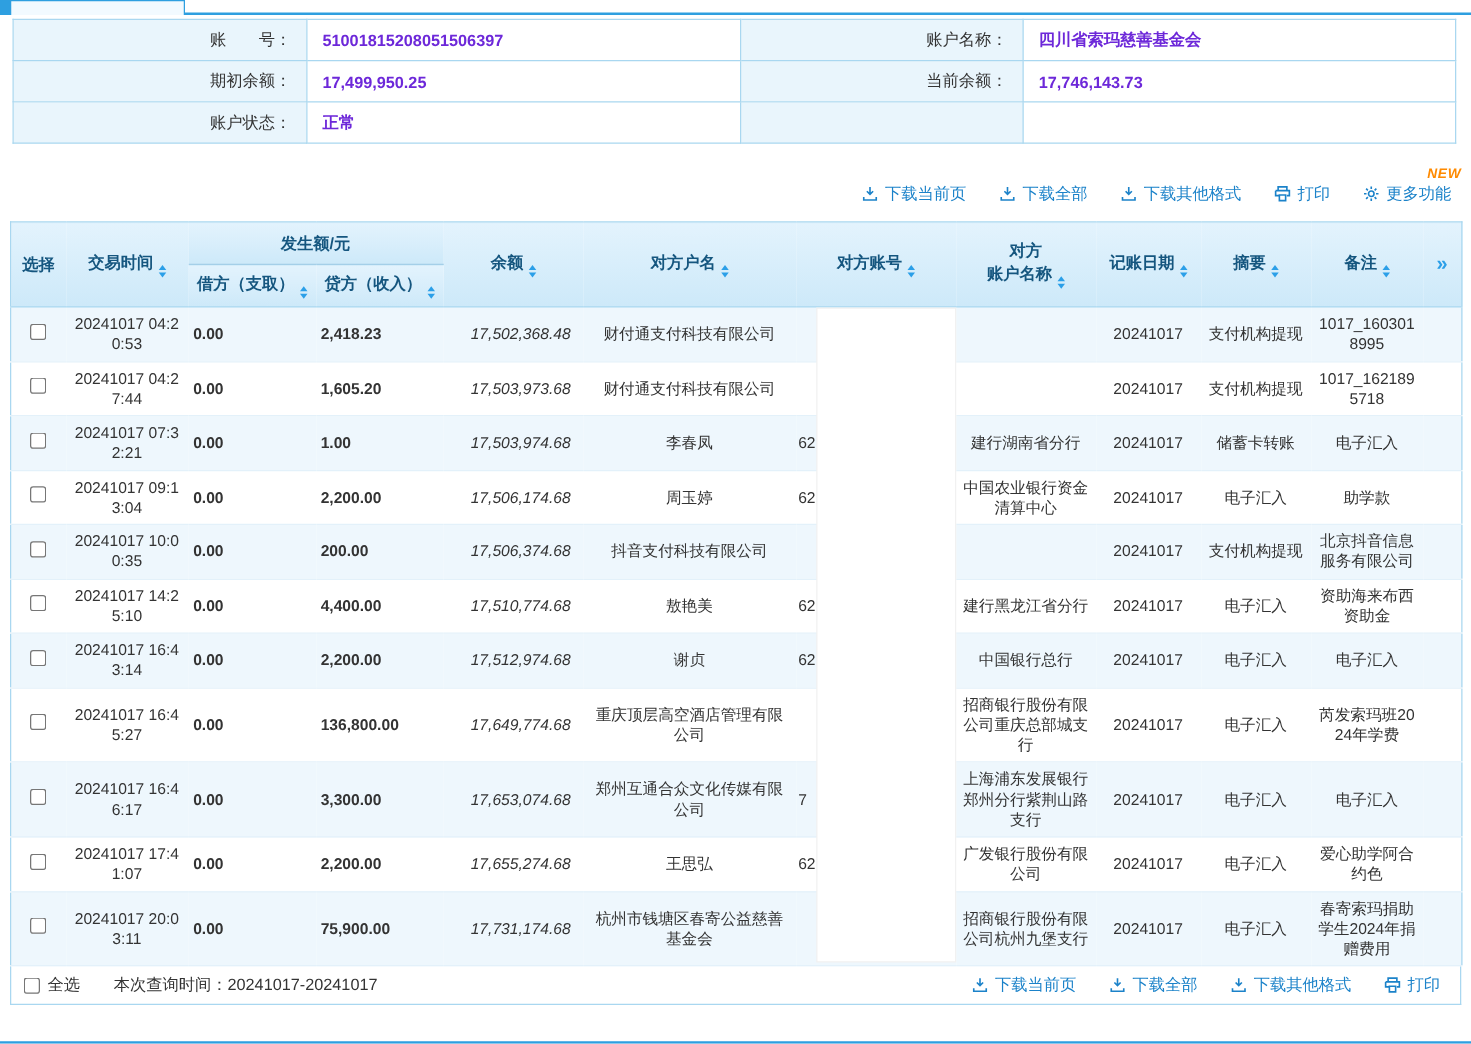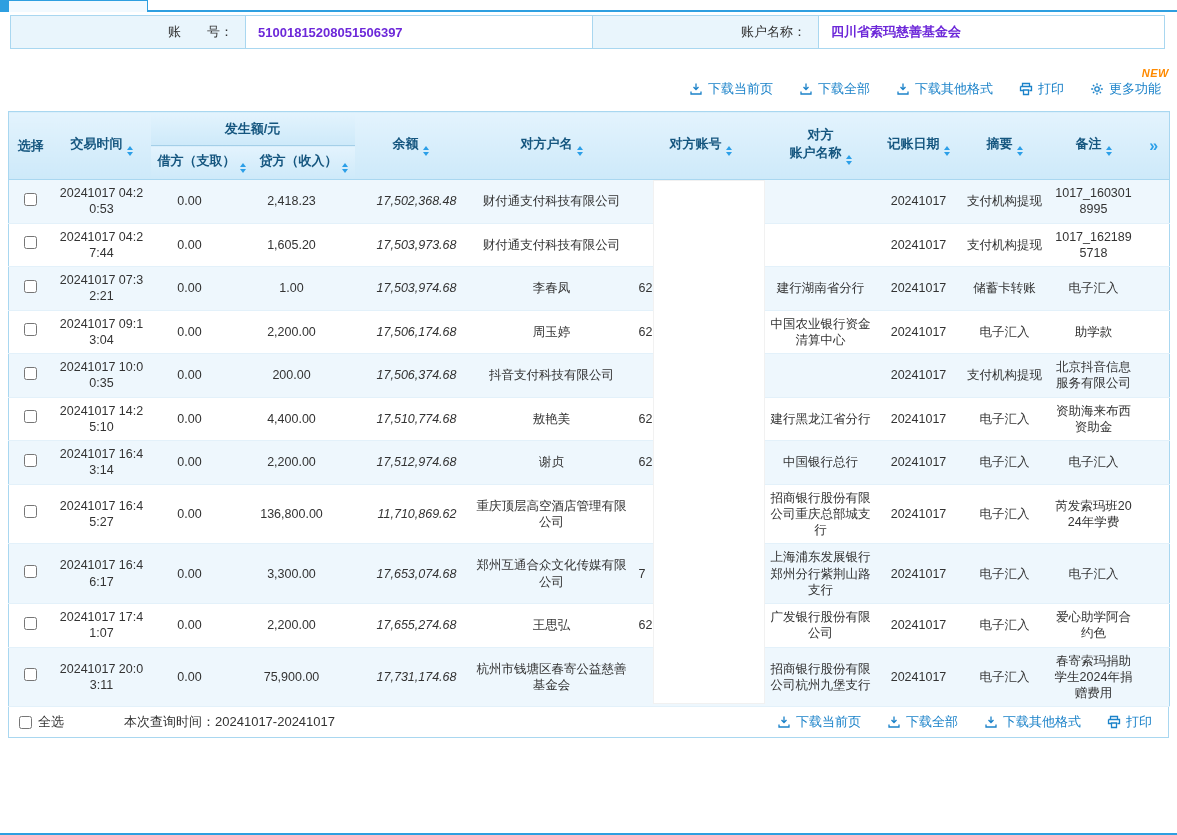--- a/index.html
+++ b/index.html
@@ -47,40 +47,40 @@
   .tx-table thead{border-bottom:1px solid var(--border);}
   .tx-table th.group{border-bottom:1px solid #a4cfe8;}
   .tx-table th.pre{white-space:pre-line;}
   .tx-table th.more-col{font-size:16px;color:#2b9fe8;cursor:pointer;}
   .tx-table td{
     padding:5px 4px;text-align:center;vertical-align:middle;
     word-break:break-all;font-size:12.5px;line-height:1.3;
     border-bottom:1px solid #e3f1fa;color:#333;
   }
   tr.alt td{background:var(--row-alt);}
-  td.c-num{text-align:center;padding-right:28px;}
+  td.c-num{text-align:left;padding-right:28px;font-weight:bold;}
   td.c-balance{text-align:right;padding-right:10px;font-style:italic;}
   td.c-acct{text-align:left;padding-left:2px;}
   .tx-table input[type=checkbox]{margin:0;width:13px;height:13px;cursor:pointer;}
 
   .sort{display:inline-flex;flex-direction:column;align-items:center;gap:2px;margin-left:4px;vertical-align:-2px;cursor:pointer;}
   .s-up{width:0;height:0;border-left:3.5px solid transparent;border-right:3.5px solid transparent;border-bottom:4.5px solid #2b9fe8;}
   .s-dn{width:0;height:0;border-left:3.5px solid transparent;border-right:3.5px solid transparent;border-top:4.5px solid #2b9fe8;}
 
   
   .redact{position:absolute;left:646px;top:70px;width:110px;bottom:4px;background:#fff;box-shadow:0 0 0 1px #f1f1f1;}
 
   
   .table-footer{
     display:flex;align-items:center;margin:0 8px;width:1161px;height:31px;
     border:1px solid var(--border);border-top:none;padding:0 16px 0 10px;font-size:13px;background:#fff;
   }
   .selall{display:inline-flex;align-items:center;gap:6px;cursor:pointer;}
   .selall input{margin:0;width:13px;height:13px;}
-  .qtime{margin-left:60px;}
+  .qtime{margin-left:27px;}
   .footer-links{margin-left:auto;display:inline-flex;align-items:center;gap:26px;}
   .bottom-line{position:absolute;left:0;right:0;bottom:0;height:2px;background:var(--accent);}
 </style>
 </head>
 <body>
 
 <div class="page">
 
   <div class="tabstrip">
     <div class="tab-stub"></div>
@@ -93,20 +93,32 @@
         <col style="width:347px">
         <col style="width:226px">
         <col>
       </colgroup>
     <tbody>
         <tr>
       <td class="lbl">账　　号：</td>
       <td class="val">51001815208051506397</td>
       <td class="lbl">账户名称：</td>
       <td class="val">四川省索玛慈善基金会</td>
+    </tr>
+    <tr>
+      <td class="lbl">期初余额：</td>
+      <td class="val">17,499,950.25</td>
+      <td class="lbl">当前余额：</td>
+      <td class="val">17,746,143.73</td>
+    </tr>
+    <tr>
+      <td class="lbl">账户状态：</td>
+      <td class="val">正常</td>
+      <td class="lbl"></td>
+      <td class="val"></td>
     </tr>
   </tbody>
     </table>
 
   <div class="toolbar">
     <a class="tlink">
       <svg class="ic" viewBox="0 0 14 14">
           <path d="M7 1.5v6M4.5 5L7 7.5 9.5 5M2 9.5v2.5h10V9.5"></path>
         </svg>
       <span>下载当前页</span>
@@ -299,21 +311,21 @@
     <td>20241017</td>
     <td>电子汇入</td>
     <td>电子汇入</td>
     <td class="c-more"></td>
   </tr>
           <tr>
     <td class="c-select"><input type="checkbox" style=""></td>
     <td class="c-time">20241017 16:45:27</td>
     <td class="c-num">0.00</td>
     <td class="c-num">136,800.00</td>
-    <td class="c-balance">11,710,869.62</td>
+    <td class="c-balance">17,649,774.68</td>
     <td class="c-name">重庆顶层高空酒店管理有限公司</td>
     <td class="c-acct"></td>
     <td class="c-bank">招商银行股份有限公司重庆总部城支行</td>
     <td>20241017</td>
     <td>电子汇入</td>
     <td>芮发索玛班2024年学费</td>
     <td class="c-more"></td>
   </tr>
           <tr class="alt">
     <td class="c-select"><input type="checkbox" style=""></td>

